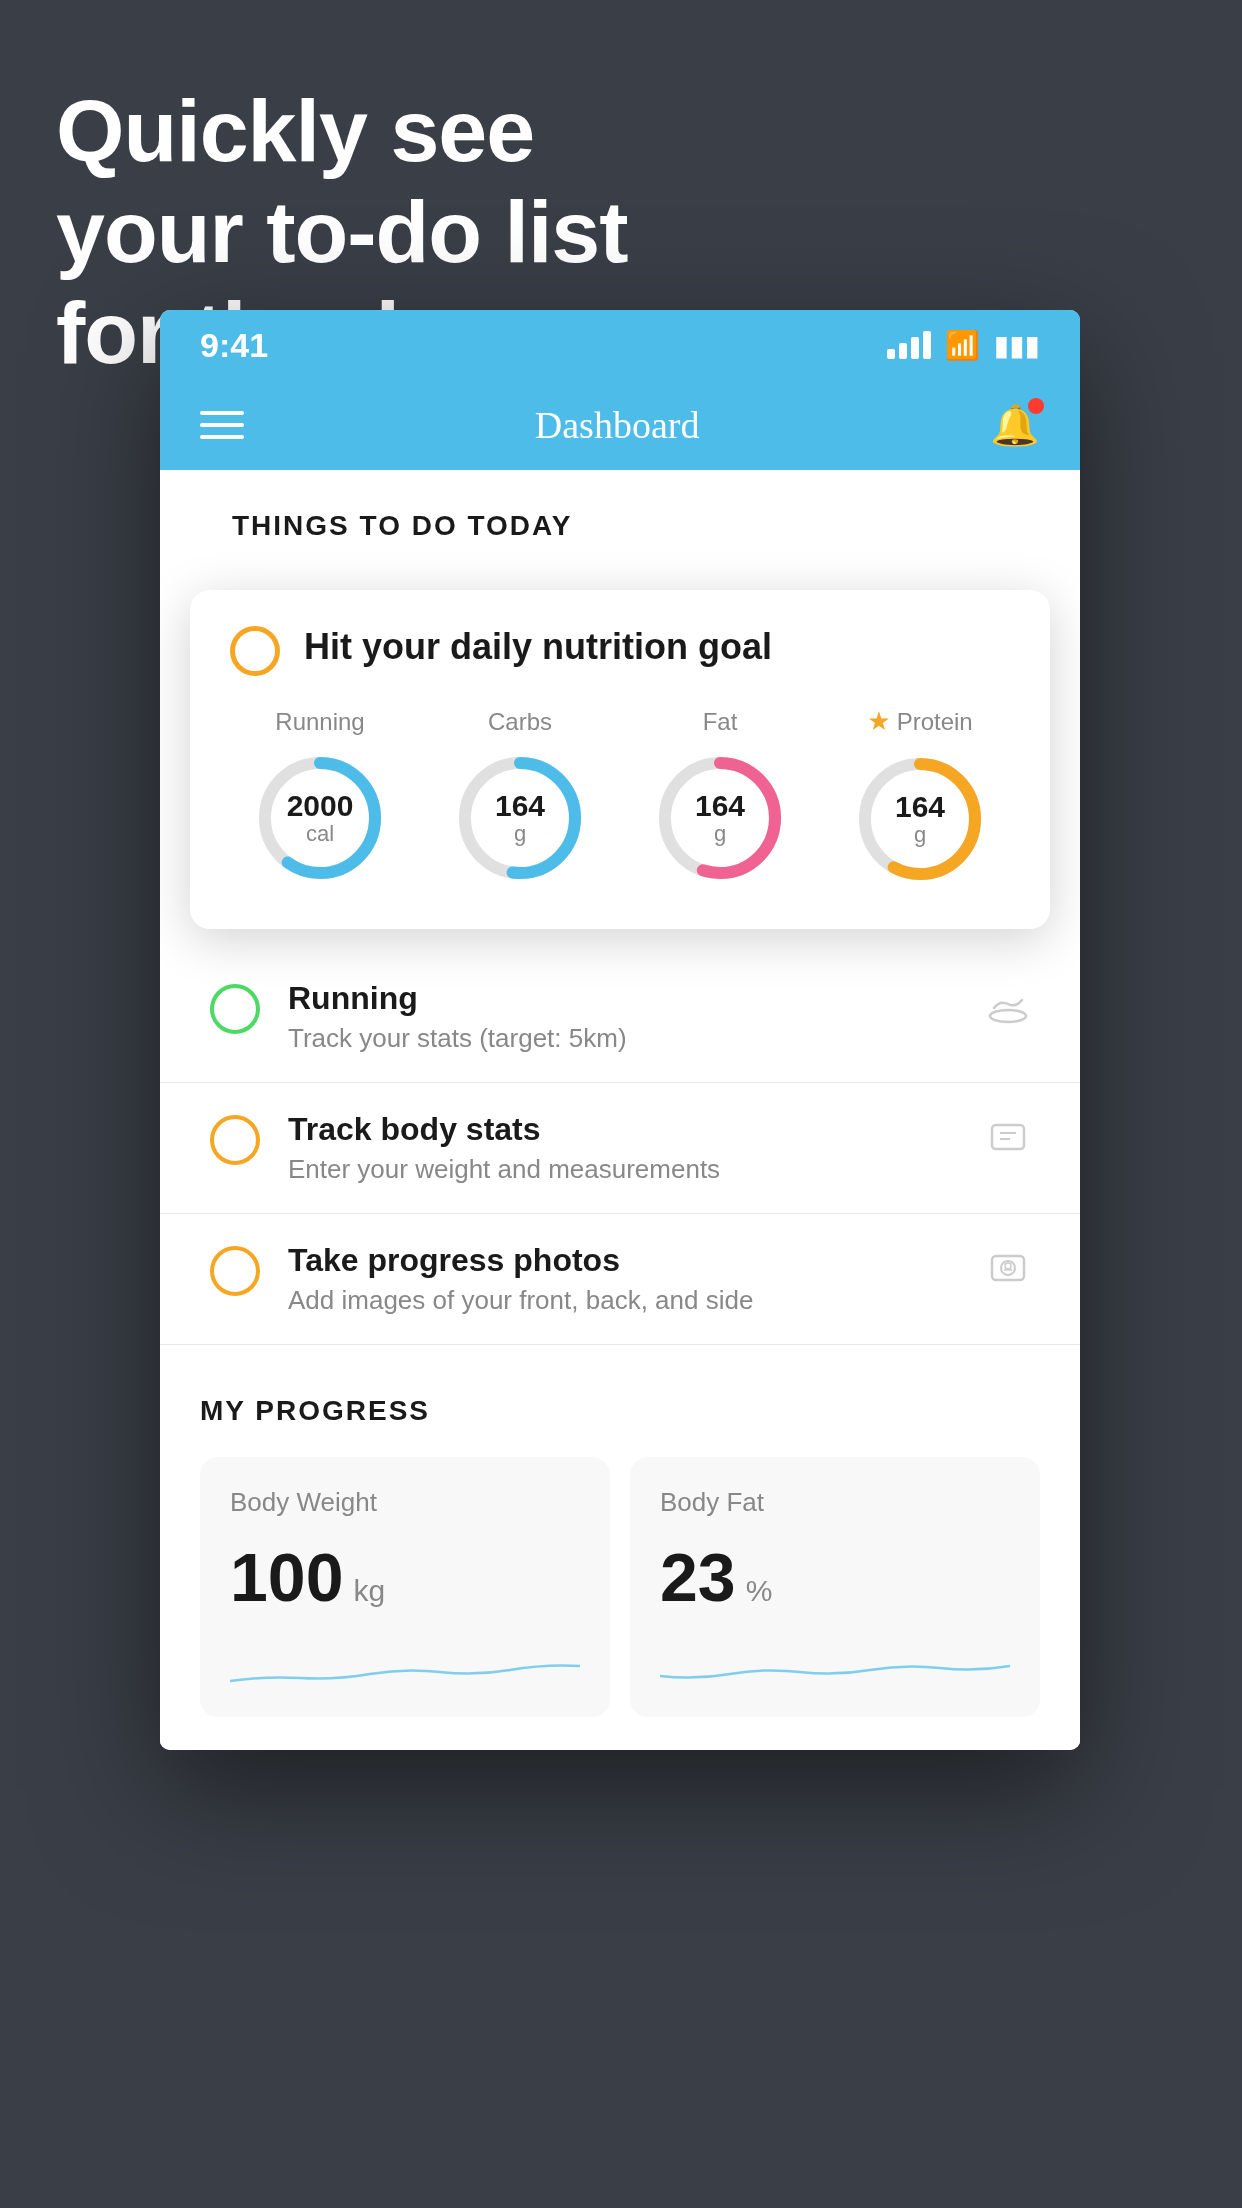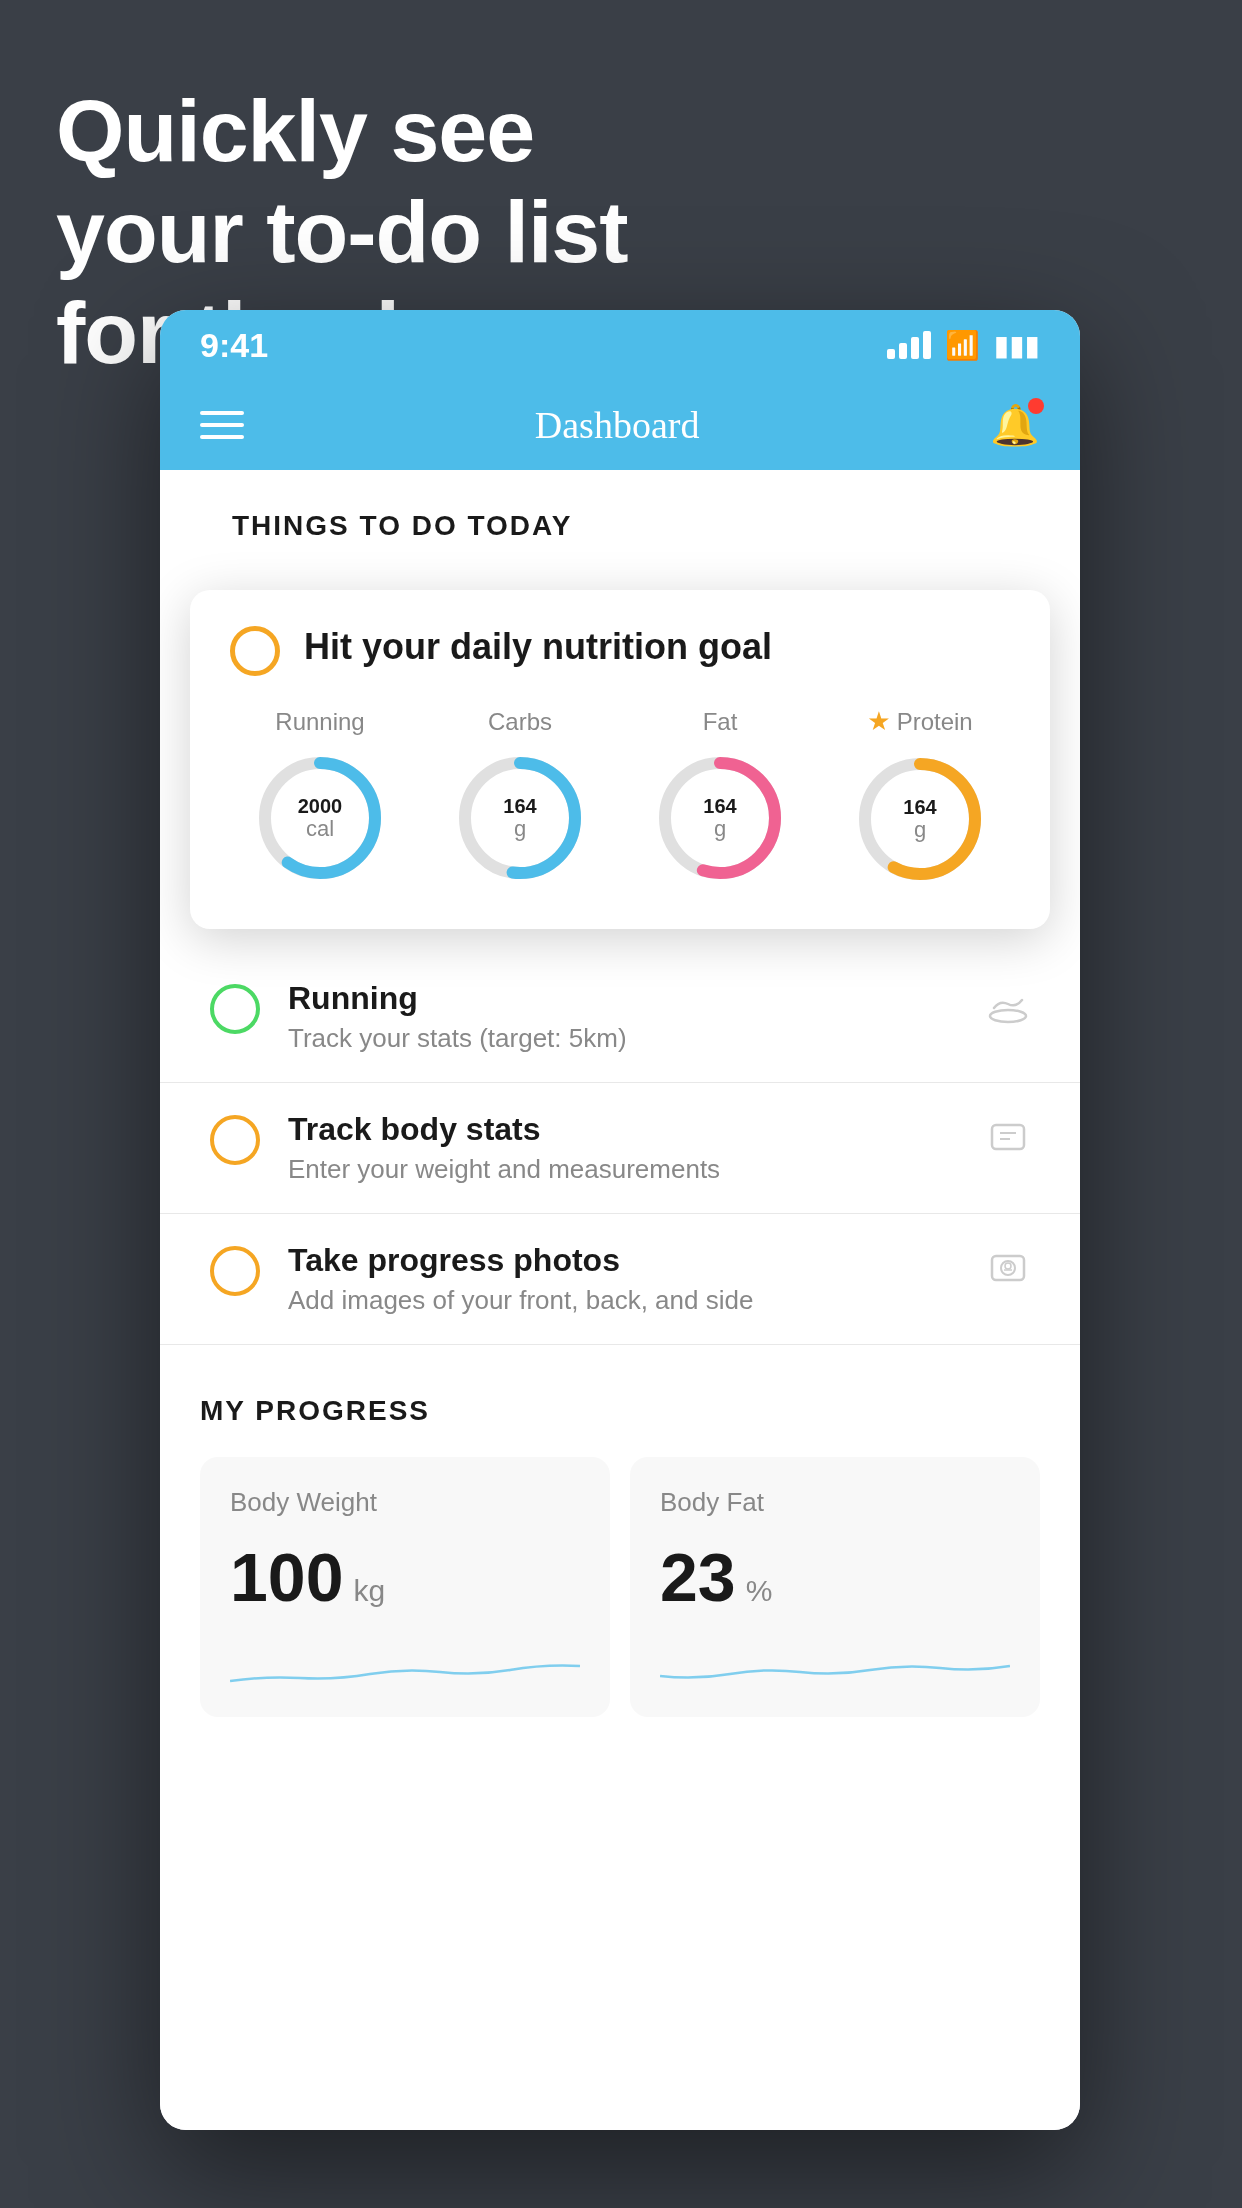--- a/index.html
+++ b/index.html
@@ -28,23 +28,23 @@
     .phone-wrapper {
       position: absolute;
       top: 310px;
       left: 160px;
       width: 920px;
       height: 1820px;
     }
 
     .phone-frame {
       width: 920px;
-      height: 1820px;
+      height: 1440px;
       background: #f2f2f7;
-      border-radius: 26px;
+      border-radius: 10px;
       overflow: hidden;
       box-shadow: 0 40px 120px rgba(0,0,0,0.5);
       position: relative;
     }
 
     
     .status-bar {
       background: #4dbce9;
       height: 70px;
       display: flex;
@@ -210,21 +210,21 @@
     }
     .donut-center {
       position: absolute;
       top: 50%;
       left: 50%;
       transform: translate(-50%, -50%);
       text-align: center;
       line-height: 1.1;
     }
     .donut-value {
-      font-size: 20px;
+      font-size: 30px;
       font-weight: 700;
       color: #1a1a1a;
       display: block;
     }
     .donut-unit {
       font-size: 22px;
       color: #888;
       display: block;
     }
 

